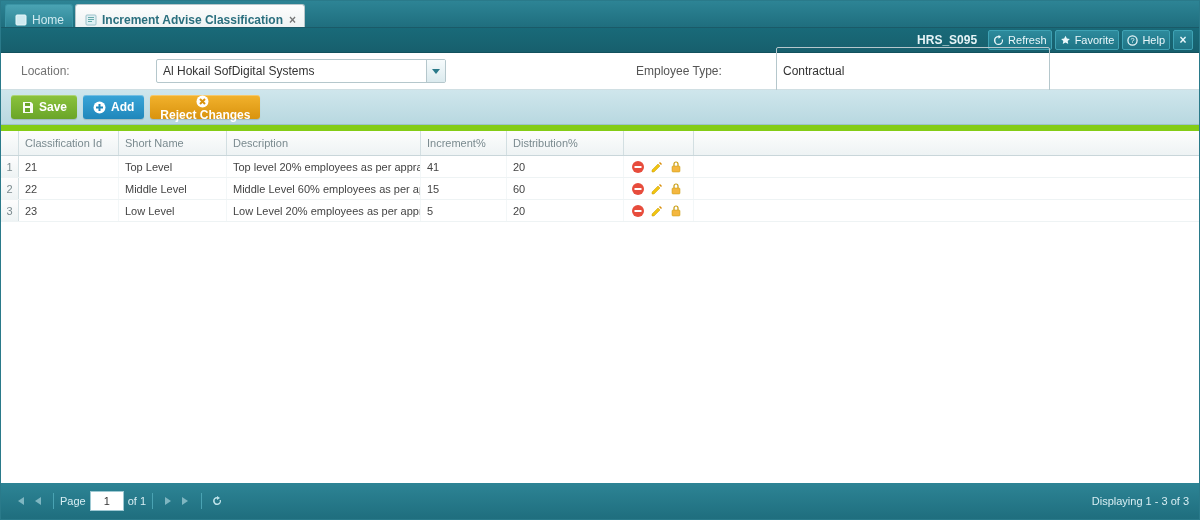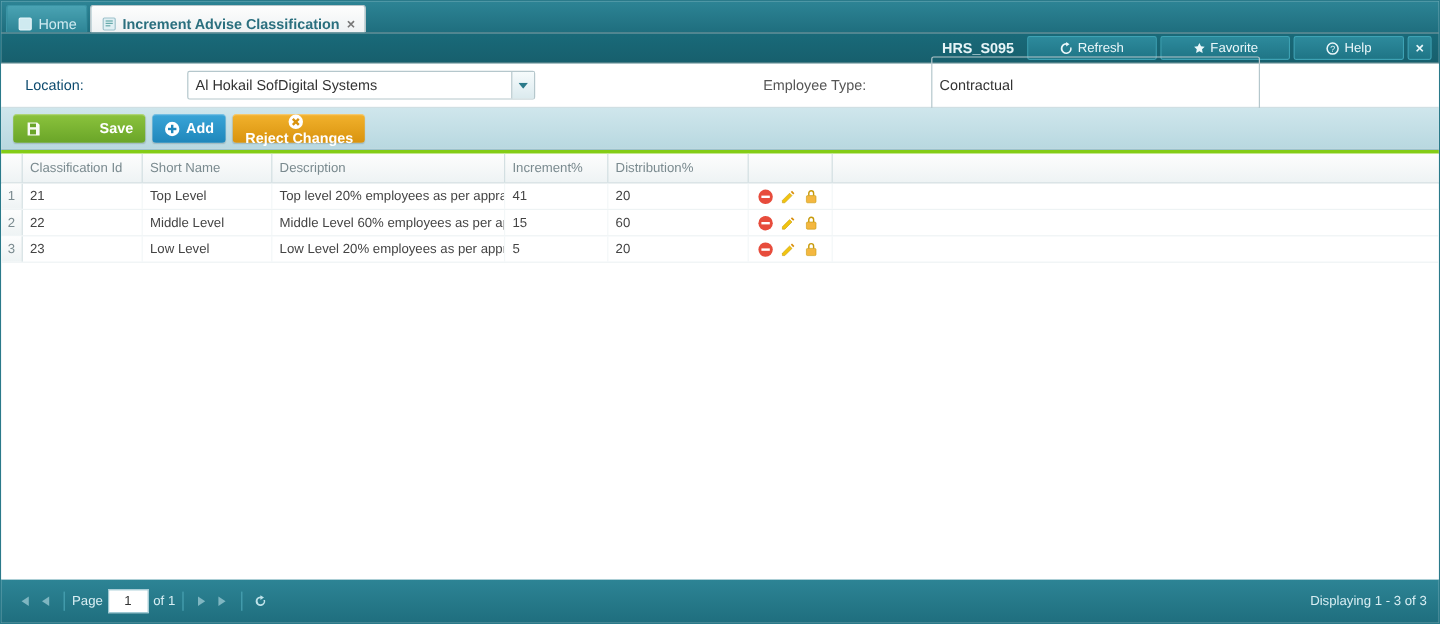--- a/index.html
+++ b/index.html
@@ -8,43 +8,43 @@
   
   .tabstrip{height:26px;background:linear-gradient(#2d8495,#1f6e7e);display:flex;align-items:flex-end;padding:0 4px;border-bottom:1px solid #1a5a68;}
   .tab{height:22px;display:flex;align-items:flex-end;padding:0 8px;margin-right:2px;border:1px solid #3a94a5;border-bottom:none;border-radius:3px 3px 0 0;background:linear-gradient(#4aa3b3,#2d8495);color:#cfeaf0;cursor:pointer;}
   .tab.active{background:linear-gradient(#fdfdfd,#eef2f3);color:#444;border-color:#b8c6ca;}
   .tab .tico{width:14px;height:14px;margin-right:4px;display:inline-flex;align-items:center;justify-content:center;}
   .tab .tclose{margin-left:6px;font-weight:bold;color:#777;cursor:pointer;}
 
   
   .ribbon{height:24px;background:linear-gradient(#196a79,#175f6d);display:flex;align-items:center;justify-content:flex-end;padding:0 6px;color:#e6f4f7;border-bottom:1px solid #12515d;}
   .ribbon .code{margin-right:8px;font-weight:bold;}
-  .rbtn{height:18px;display:flex;align-items:center;padding:0 26px;margin-left:3px;border:1px solid #3ea2b4;border-radius:2px;background:linear-gradient(#2d8a9c,#1f7586);color:#eaf7fa;cursor:pointer;font-size:11px;}
+  .rbtn{height:18px;display:flex;align-items:center;padding:0 4px;margin-left:3px;border:1px solid #3ea2b4;border-radius:2px;background:linear-gradient(#2d8a9c,#1f7586);color:#eaf7fa;cursor:pointer;font-size:11px;}
   .rbtn .ico{margin-right:4px;display:inline-flex;}
   .xbtn{width:18px;height:18px;margin-left:3px;border:1px solid #3ea2b4;border-radius:2px;background:linear-gradient(#2d8a9c,#1f7586);color:#eaf7fa;display:flex;align-items:center;justify-content:center;cursor:pointer;font-weight:bold;font-size:12px;}
 
   
   .filterbar{height:36px;background:#fff;border-bottom:1px solid #d0dfe3;display:flex;align-items:center;padding:0 20px;}
-  .filterbar .lbl{width:135px;color:#0c4a6e;}
+  .filterbar .lbl{width:135px;color:#737373;}
   .filterbar .sel{position:relative;width:260px;height:22px;border:1px solid #b5c7cc;border-radius:2px;display:flex;align-items:center;padding:0 22px 0 6px;color:#333;cursor:pointer;}
   .filterbar .sel .caret{position:absolute;right:0;top:0;width:18px;height:22px;border-left:1px solid #b5c7cc;background:linear-gradient(#f6fbfc,#dbeaee);display:flex;align-items:center;justify-content:center;}
   .filterbar .gap{flex:0 0 190px;}
   .filterbar .lbl2{width:140px;color:#555;}
   .filterbar .txt{width:260px;height:22px;border:1px solid #b5c7cc;border-radius:2px;padding:12px 6px;display:flex;align-items:center;color:#333;}
 
   
   .actionbar{height:34px;background:linear-gradient(#cfe6ec,#b8d8e0);border-bottom:1px solid #9ec2cb;display:flex;align-items:center;padding:0 10px;}
   .abtn{height:24px;display:flex;align-items:center;padding:0 10px;margin-right:6px;border-radius:3px;color:#fff;font-weight:bold;cursor:pointer;font-size:12px;box-shadow:inset 0 1px 0 rgba(255,255,255,.3),0 1px 1px rgba(0,0,0,.15);}
   .abtn .ico{margin-right:5px;display:inline-flex;align-items:center;justify-content:center;}
-  .abtn.save{background:linear-gradient(#8bc33d,#6aa528);gap:44px;}
+  .abtn.save{background:linear-gradient(#8bc33d,#6aa528);}
   .abtn.add{background:linear-gradient(#3aa5d8,#1f87bb);}
   .abtn.reject{background:linear-gradient(#f2b22d,#d9930e);flex-direction:column;}
 
   
-  .gridwrap{flex:1;display:flex;flex-direction:column;overflow:hidden;border-top:3px solid #84cc16;text-align:right;}
+  .gridwrap{flex:1;display:flex;flex-direction:column;overflow:hidden;border-top:6px solid #84cc16;text-align:right;}
   .gridhead{height:24px;background:linear-gradient(#fdfdfd,#eef3f4);border-bottom:1px solid #c9d6da;display:flex;align-items:stretch;color:#7a8a8f;font-size:11px;}
   .gridhead .hc{border-right:1px solid #d3dfe2;display:flex;align-items:center;padding:0 6px;box-sizing:border-box;}
   .gridbody{flex:1;overflow:auto;background:#fff;}
   .row{height:21px;display:flex;align-items:stretch;border-bottom:1px solid #eef3f4;font-size:11px;color:#444;}
   .row .rc{border-right:1px solid #f3f7f8;display:flex;align-items:center;padding:0 6px;box-sizing:border-box;white-space:nowrap;overflow:hidden;text-overflow:ellipsis;}
   .row .rownum{background:linear-gradient(#fdfdfd,#eef3f4);color:#7a8a8f;justify-content:center;border-right:1px solid #d3dfe2;}
   .row .actions{display:flex;align-items:center;gap:4px;}
   .aicon{width:15px;height:15px;display:inline-flex;align-items:center;justify-content:center;cursor:pointer;}
 
   .col-num{width:18px;}

